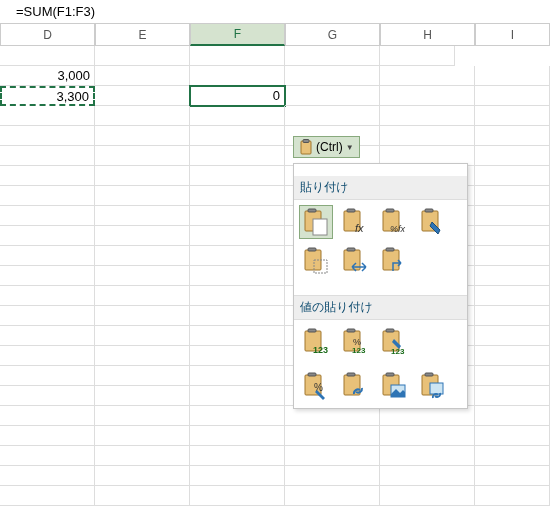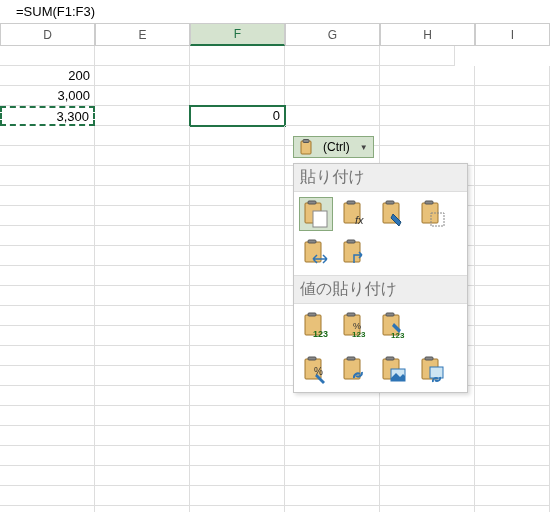--- a/index.html
+++ b/index.html
@@ -7,25 +7,25 @@
 .formula-bar { height: 24px; border: 1px solid #ccc; border-top: none; border-left: none; border-right: none; display: flex; align-items: center; padding: 0 16px; font-size: 13px; font-family: Arial, sans-serif; }
 .grid { position: relative; }
 .row { display: flex; height: 20px; }
 .col-header { height: 22px; background: #fff; }
 .col-header .cell { background: #fff; border: 1px solid #ccc; border-top: none; display: flex; align-items: center; justify-content: center; color: #555; font-size: 12px; }
 .col-header .cell.active { background: #d5e3cf; border-bottom: 2px solid #217346; color: #217346; }
 .cell { border-right: 1px solid #ddd; border-bottom: 1px solid #ddd; padding: 0 4px; display: flex; align-items: center; justify-content: flex-end; font-size: 13px; font-family: Arial, sans-serif; }
 .w-D { width: 95px; } .w-E { width: 95px; } .w-F { width: 95px; } .w-G { width: 95px; } .w-H { width: 95px; } .w-I { width: 75px; }
 .copy-src { border: 2px dashed #217346 !important; padding-left: 43px; }
 .selected { outline: 2px solid #217346; outline-offset: -1px; }
-.ctrl-btn { position: absolute; left: 293px; top: 112px; display: flex; align-items: center; background: #d5e3cf; border: 1px solid #88a97d; padding: 2px 5px; height: 22px; cursor: pointer; gap: 10px; }
+.ctrl-btn { position: absolute; left: 293px; top: 112px; display: flex; align-items: center; background: #d5e3cf; border: 1px solid #88a97d; padding: 2px 5px; height: 22px; cursor: pointer; gap: 3px; }
 .ctrl-btn .clip-icon { width: 14px; display: flex; justify-content: center; }
 .ctrl-btn .arrow { font-size: 8px; color: #444; }
 .paste-menu { position: absolute; left: 293px; top: 139px; width: 175px; background: #fff; border: 1px solid #c6c6c6; box-shadow: 2px 2px 4px rgba(0,0,0,.15); }
-.menu-section-title { background: #eee; border-bottom: 1px solid #ddd; border-top: 1px solid #ddd; padding: 3px 6px; font-size: 16px; color: #737373; }
+.menu-section-title { background: #eee; border-bottom: 1px solid #ddd; border-top: 1px solid #ddd; padding: 3px 6px; font-size: 12px; color: #0c4a6e; margin-top: 12px; }
 .menu-section-title:first-child { border-top: none; }
 .icon-grid { display: flex; flex-wrap: wrap; padding: 5px; gap: 5px; }
 .paste-icon { width: 34px; height: 34px; border: 1px solid transparent; display: flex; align-items: center; justify-content: center; cursor: pointer; position: relative; }
 .paste-icon.sel { background: #d5e3cf; border: 1px solid #88a97d; }
 svg { display: block; }
 </style>
 </head>
 <body>
 
 <div class="formula-bar">
@@ -36,28 +36,20 @@
   <div class="row col-header">
     <div class="cell w-D">D</div>
     <div class="cell w-E">E</div>
     <div class="cell w-F active">F</div>
     <div class="cell w-G">G</div>
     <div class="cell w-H">H</div>
     <div class="cell w-I">I</div>
   </div>
 
   <div class="row">
-    <div class="cell w-E"></div>
-    <div class="cell w-F"></div>
-    <div class="cell w-G"></div>
-    <div class="cell w-H"></div>
-    <div class="cell w-I"></div>
-  </div>
-  <div class="row">
-    <div class="cell w-D">200</div>
     <div class="cell w-E"></div>
     <div class="cell w-F"></div>
     <div class="cell w-G"></div>
     <div class="cell w-H"></div>
     <div class="cell w-I"></div>
   </div>
   <div class="row">
     <div class="cell w-D">3,000</div>
     <div class="cell w-E"></div>
     <div class="cell w-F"></div>
@@ -260,20 +252,27 @@
           <svg width="26" height="28" viewBox="0 0 26 28">
             <rect x="2" y="3" width="16" height="20" rx="1" fill="#e8c179" stroke="#a0762f"></rect>
             <rect x="5" y="1" width="8" height="3" rx="1" fill="#888" stroke="#555"></rect>
             <text x="13" y="24" font-size="11" font-style="italic" fill="#333">fx</text>
           </svg>
         </div>
       <div class="paste-icon">
           <svg width="26" height="28" viewBox="0 0 26 28">
             <rect x="2" y="3" width="16" height="20" rx="1" fill="#e8c179" stroke="#a0762f"></rect>
             <rect x="5" y="1" width="8" height="3" rx="1" fill="#888" stroke="#555"></rect>
+            <text x="9" y="24" font-size="9" font-style="italic" fill="#333">%fx</text>
+          </svg>
+        </div>
+      <div class="paste-icon">
+          <svg width="26" height="28" viewBox="0 0 26 28">
+            <rect x="2" y="3" width="16" height="20" rx="1" fill="#e8c179" stroke="#a0762f"></rect>
+            <rect x="5" y="1" width="8" height="3" rx="1" fill="#888" stroke="#555"></rect>
             <path d="M12 14 L20 22 L18 26 L10 18 Z" fill="#2e74b5" stroke="#1a4d7a"></path>
           </svg>
         </div>
       <div class="paste-icon">
           <svg width="26" height="28" viewBox="0 0 26 28">
             <rect x="2" y="3" width="16" height="20" rx="1" fill="#e8c179" stroke="#a0762f"></rect>
             <rect x="5" y="1" width="8" height="3" rx="1" fill="#888" stroke="#555"></rect>
             <rect x="11" y="13" width="13" height="13" fill="none" stroke="#888" stroke-dasharray="2 1"></rect>
           </svg>
         </div>

